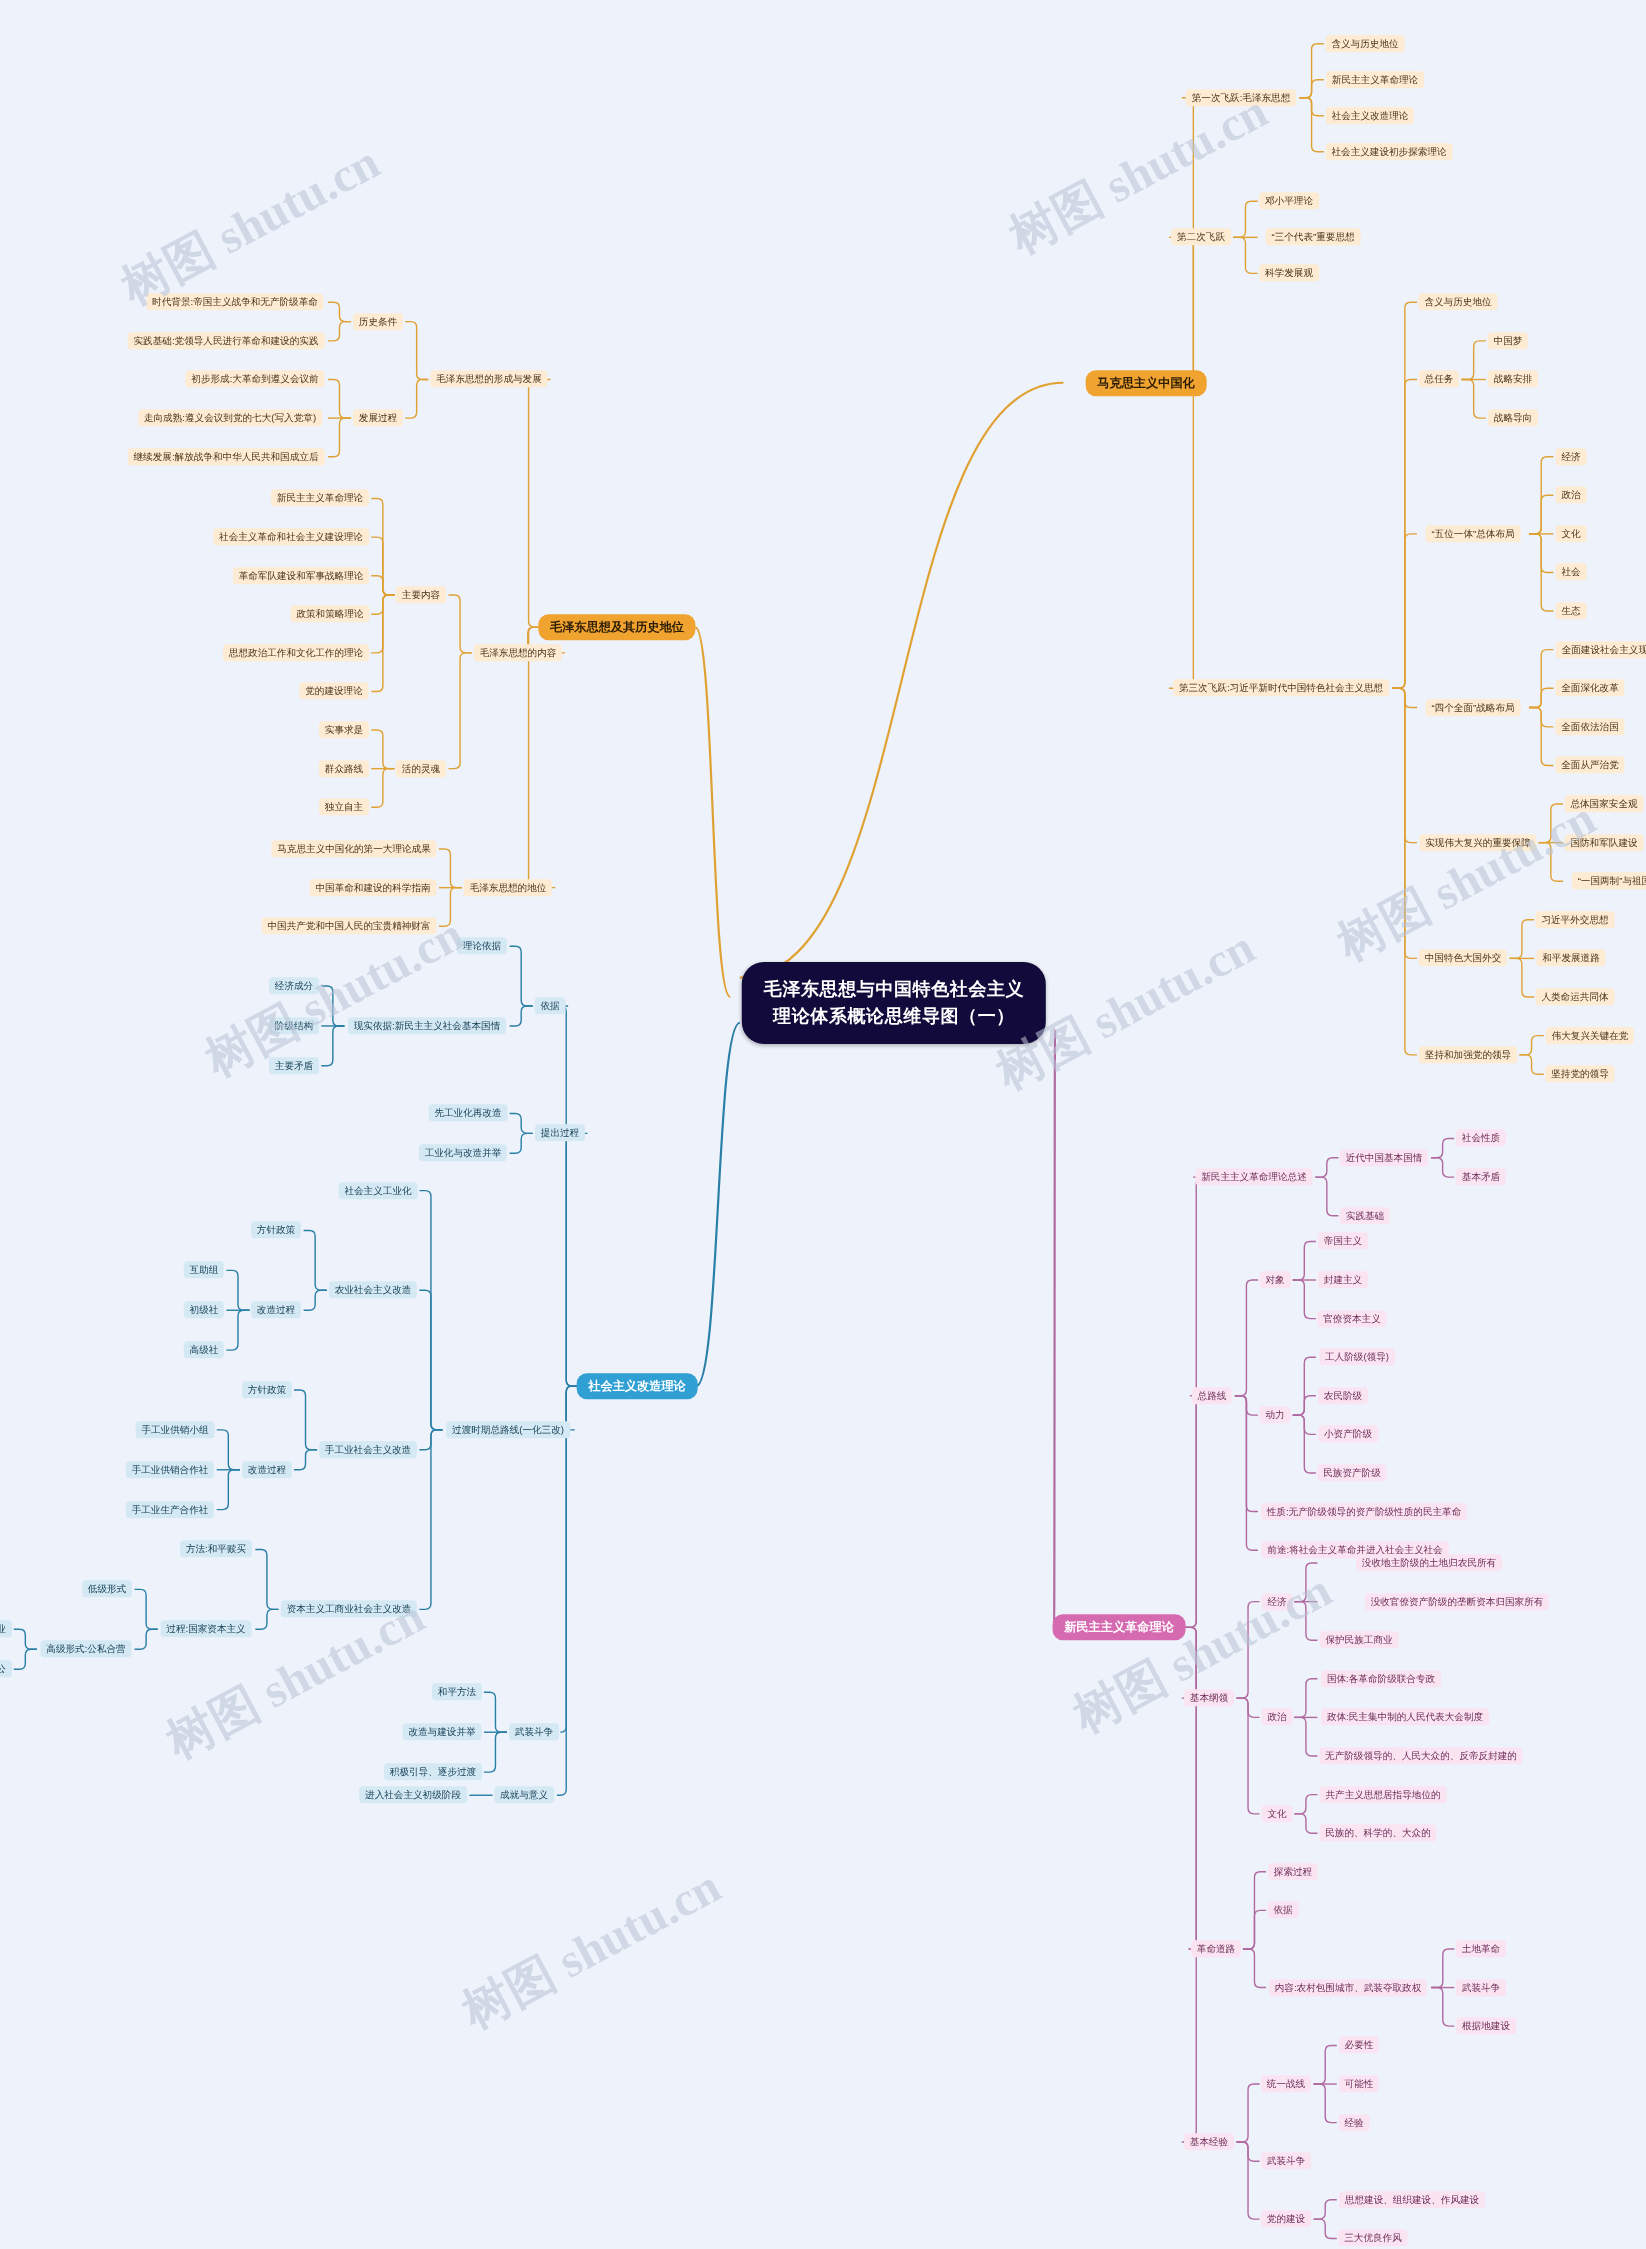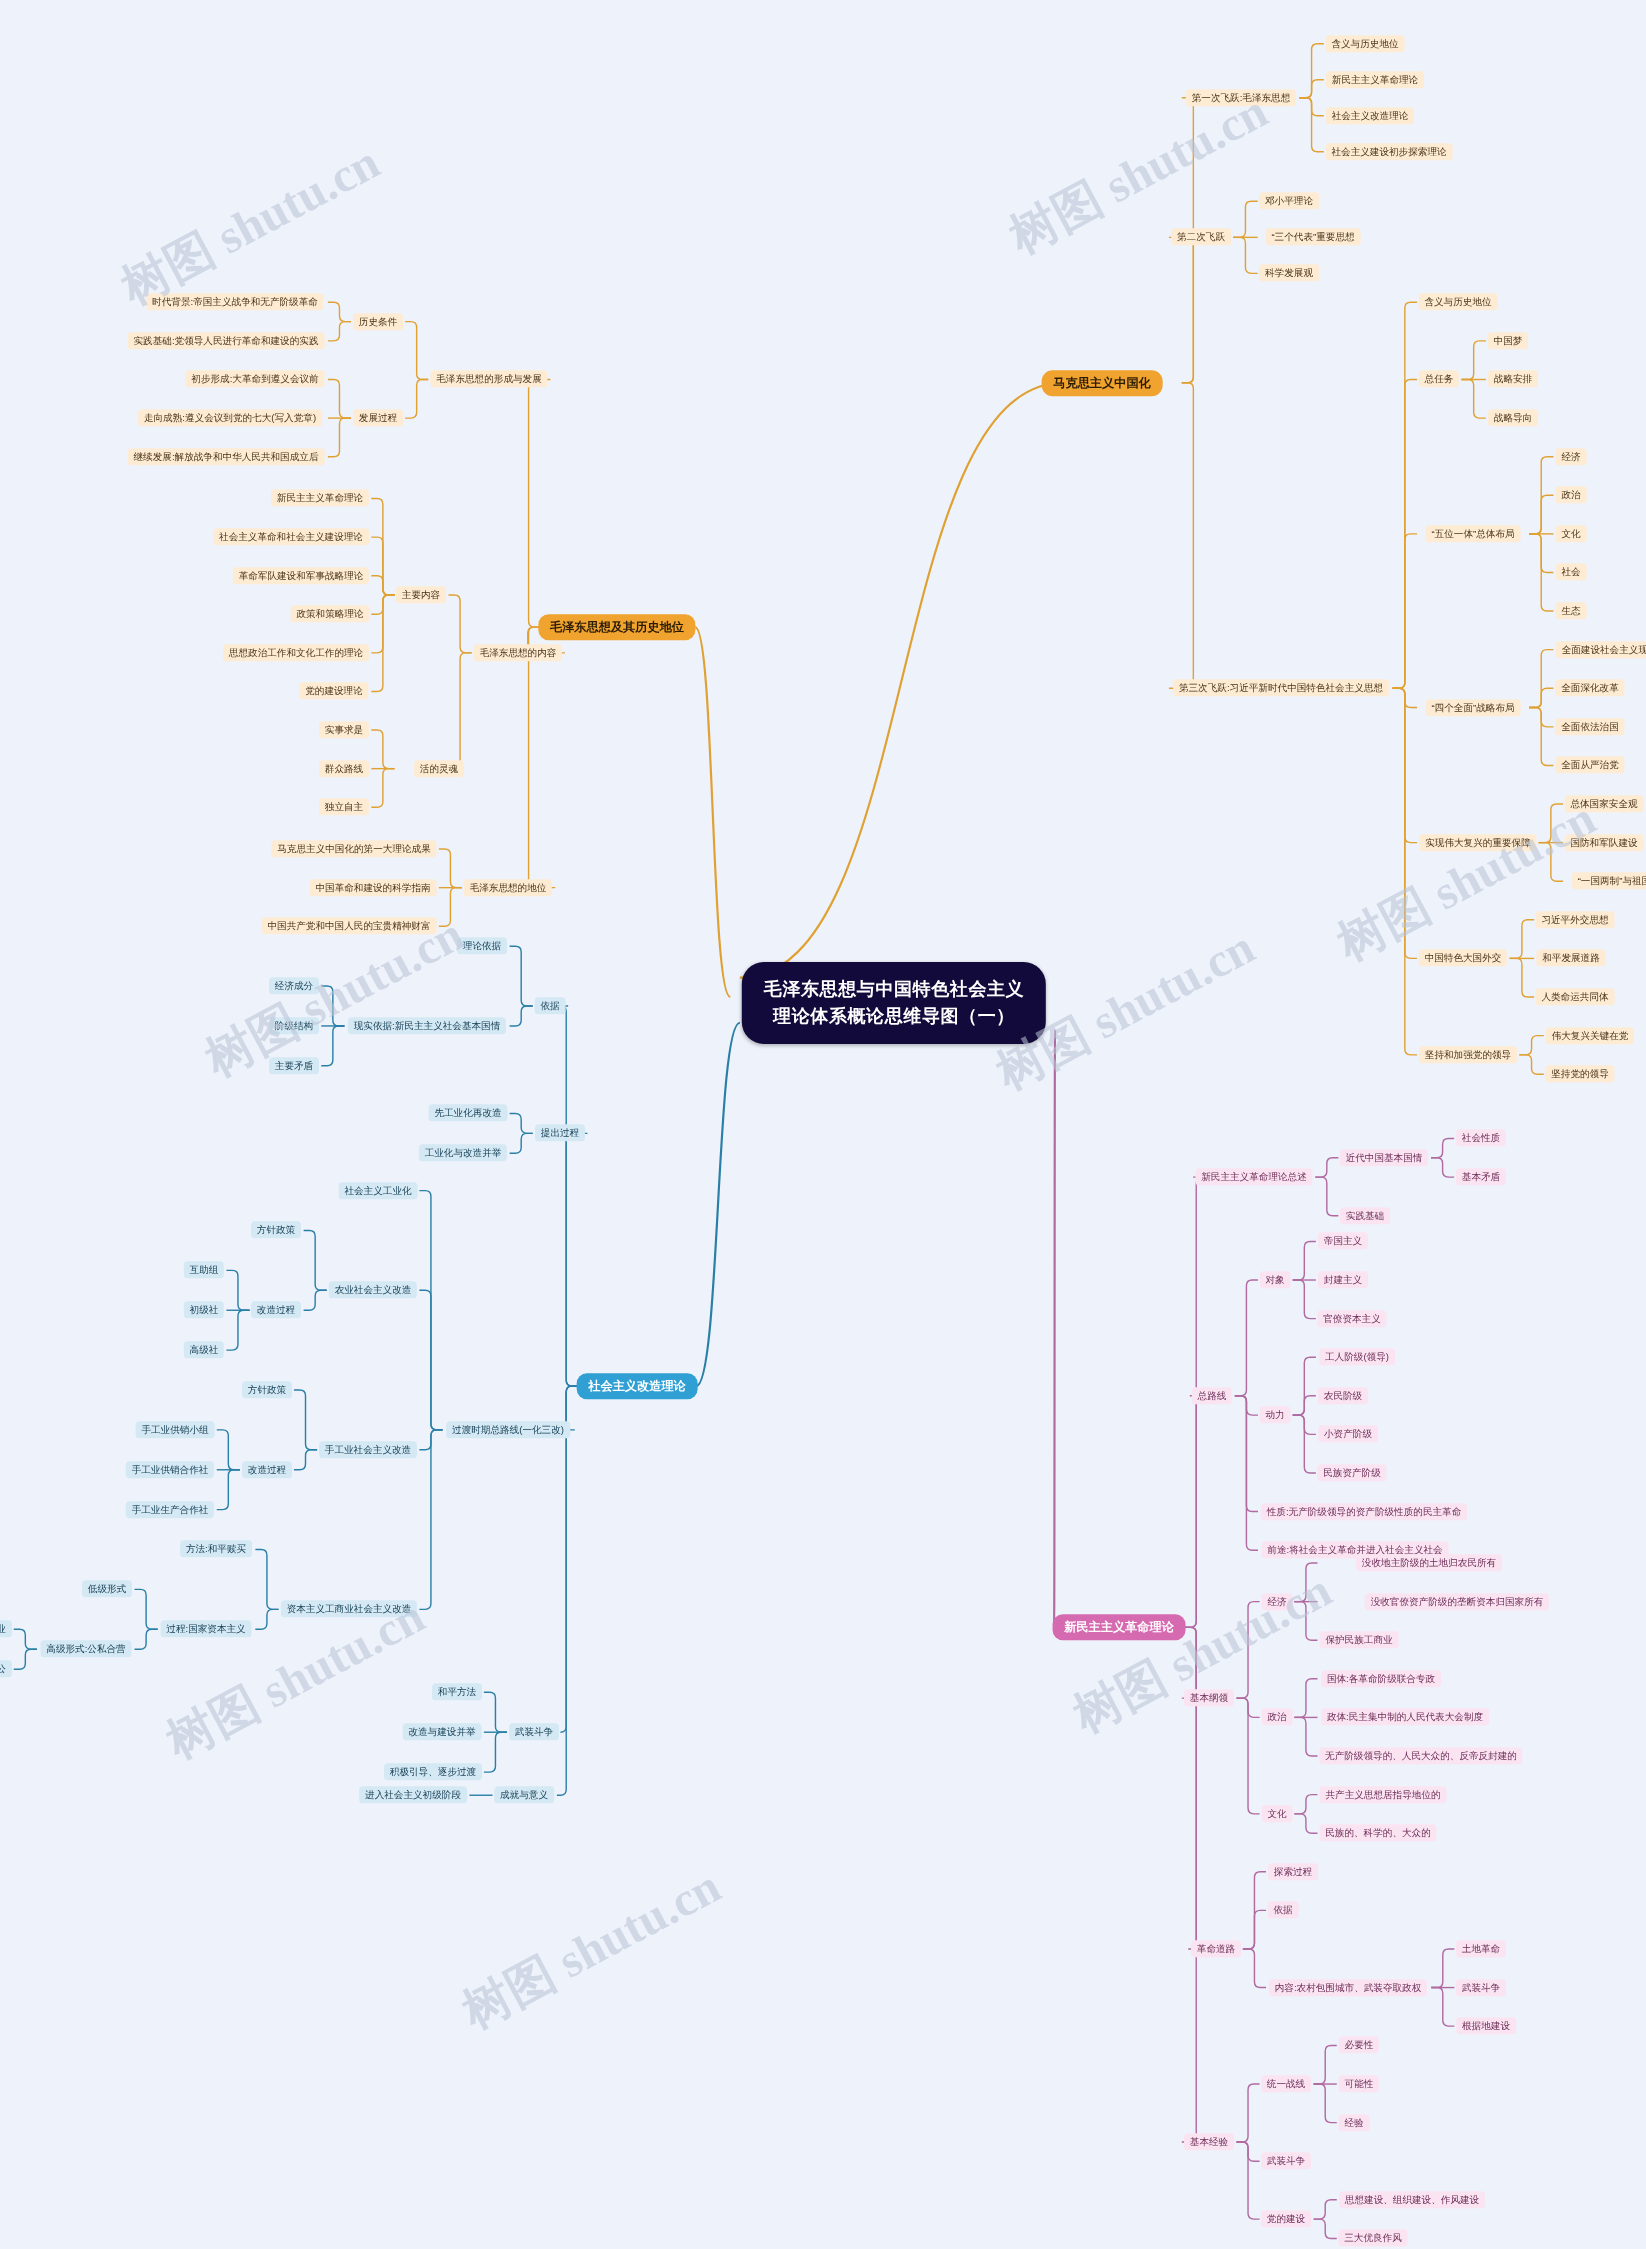--- a/index.html
+++ b/index.html
@@ -209,38 +209,38 @@
       <div class="node n-o" style="left: 1604px; top: 804px;">总体国家安全观</div>
       <div class="node n-o" style="left: 1604px; top: 843px;">国防和军队建设</div>
       <div class="node n-o" style="left: 1624px; top: 881px;">“一国两制”与祖国统一</div>
       <div class="node n-o" style="left: 1463px; top: 958px;">中国特色大国外交</div>
       <div class="node n-o" style="left: 1575px; top: 920px;">习近平外交思想</div>
       <div class="node n-o" style="left: 1571px; top: 958px;">和平发展道路</div>
       <div class="node n-o" style="left: 1575px; top: 997px;">人类命运共同体</div>
       <div class="node n-o" style="left: 1468px; top: 1055px;">坚持和加强党的领导</div>
       <div class="node n-o" style="left: 1590px; top: 1036px;">伟大复兴关键在党</div>
       <div class="node n-o" style="left: 1580px; top: 1074px;">坚持党的领导</div>
-      <div class="node n-o1" style="left: 1102px; top: 383px; border-radius: 11px;">马克思主义中国化</div>
+      <div class="node n-o1" style="left: 1146px; top: 383px;">马克思主义中国化</div>
       <div class="node n-o" style="left: 489px; top: 379px;">毛泽东思想的形成与发展</div>
       <div class="node n-o" style="left: 378px; top: 322px;">历史条件</div>
       <div class="node n-o" style="left: 235px; top: 302px;">时代背景:帝国主义战争和无产阶级革命</div>
       <div class="node n-o" style="left: 226px; top: 341px;">实践基础:党领导人民进行革命和建设的实践</div>
       <div class="node n-o" style="left: 378px; top: 418px;">发展过程</div>
       <div class="node n-o" style="left: 255px; top: 379px;">初步形成:大革命到遵义会议前</div>
       <div class="node n-o" style="left: 230px; top: 418px;">走向成熟:遵义会议到党的七大(写入党章)</div>
       <div class="node n-o" style="left: 226px; top: 457px;">继续发展:解放战争和中华人民共和国成立后</div>
       <div class="node n-o" style="left: 518px; top: 653px;">毛泽东思想的内容</div>
       <div class="node n-o" style="left: 421px; top: 595px;">主要内容</div>
       <div class="node n-o" style="left: 320px; top: 498px;">新民主主义革命理论</div>
       <div class="node n-o" style="left: 291px; top: 537px;">社会主义革命和社会主义建设理论</div>
       <div class="node n-o" style="left: 301px; top: 576px;">革命军队建设和军事战略理论</div>
       <div class="node n-o" style="left: 330px; top: 614px;">政策和策略理论</div>
       <div class="node n-o" style="left: 296px; top: 653px;">思想政治工作和文化工作的理论</div>
       <div class="node n-o" style="left: 334px; top: 691px;">党的建设理论</div>
-      <div class="node n-o" style="left: 439px; top: 769px;">活的灵魂</div>
+      <div class="node n-o" style="left: 421px; top: 769px;">活的灵魂</div>
       <div class="node n-o" style="left: 344px; top: 730px;">实事求是</div>
       <div class="node n-o" style="left: 344px; top: 769px;">群众路线</div>
       <div class="node n-o" style="left: 344px; top: 807px;">独立自主</div>
       <div class="node n-o" style="left: 508px; top: 888px;">毛泽东思想的地位</div>
       <div class="node n-o" style="left: 354px; top: 849px;">马克思主义中国化的第一大理论成果</div>
       <div class="node n-o" style="left: 373px; top: 888px;">中国革命和建设的科学指南</div>
       <div class="node n-o" style="left: 349px; top: 926px;">中国共产党和中国人民的宝贵精神财富</div>
       <div class="node n-o1" style="left: 617px; top: 627px;">毛泽东思想及其历史地位</div>
       <div class="node n-b" style="left: 550px; top: 1006px;">依据</div>
       <div class="node n-b" style="left: 482px; top: 946px;">理论依据</div>

